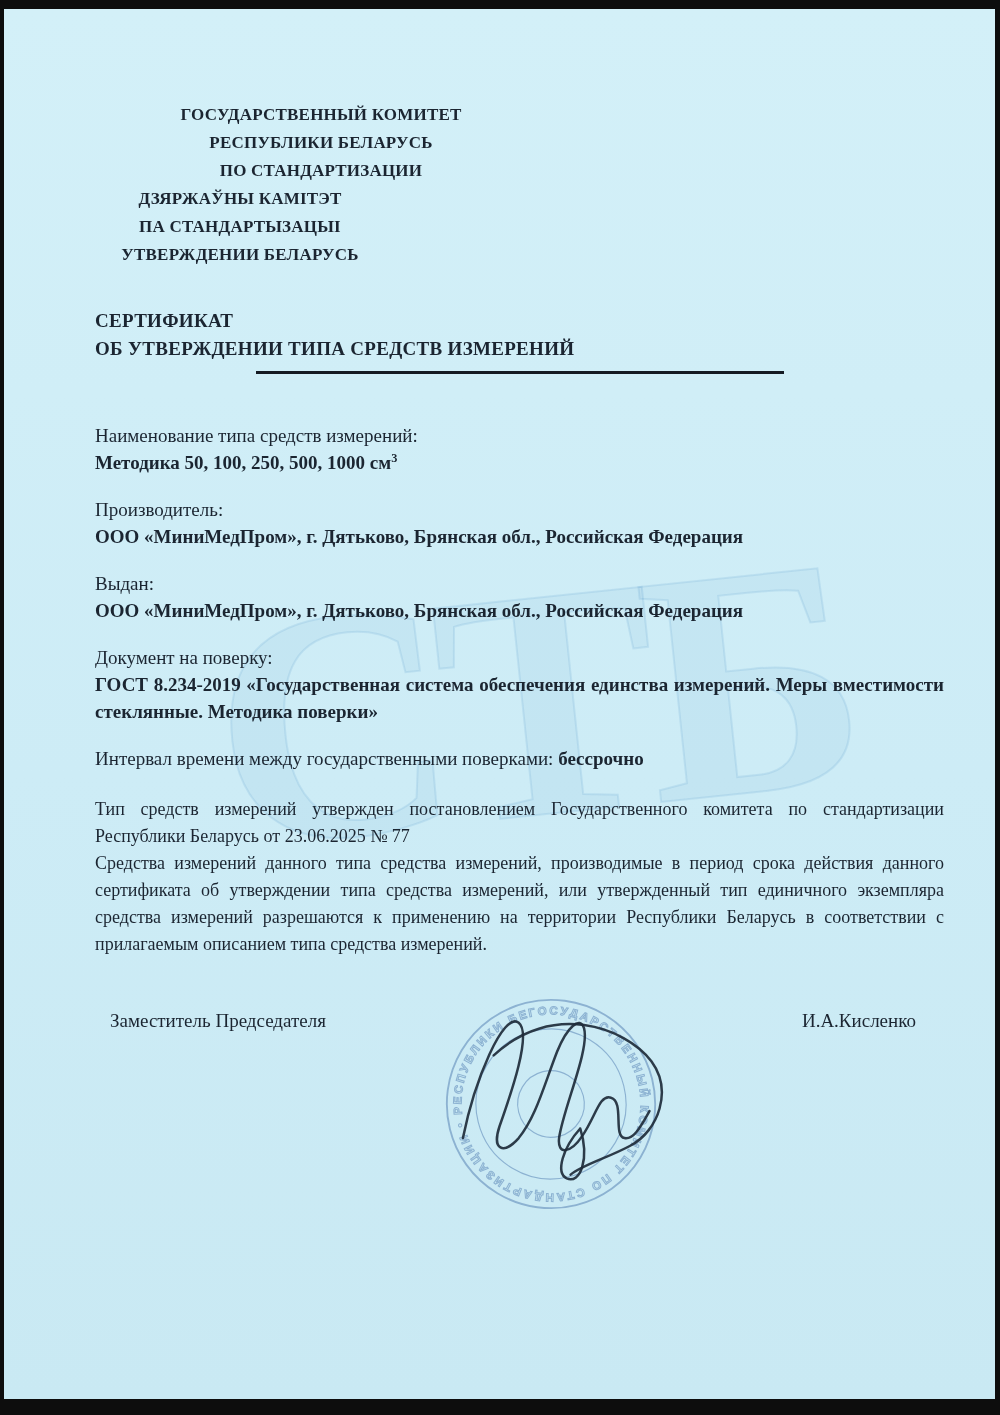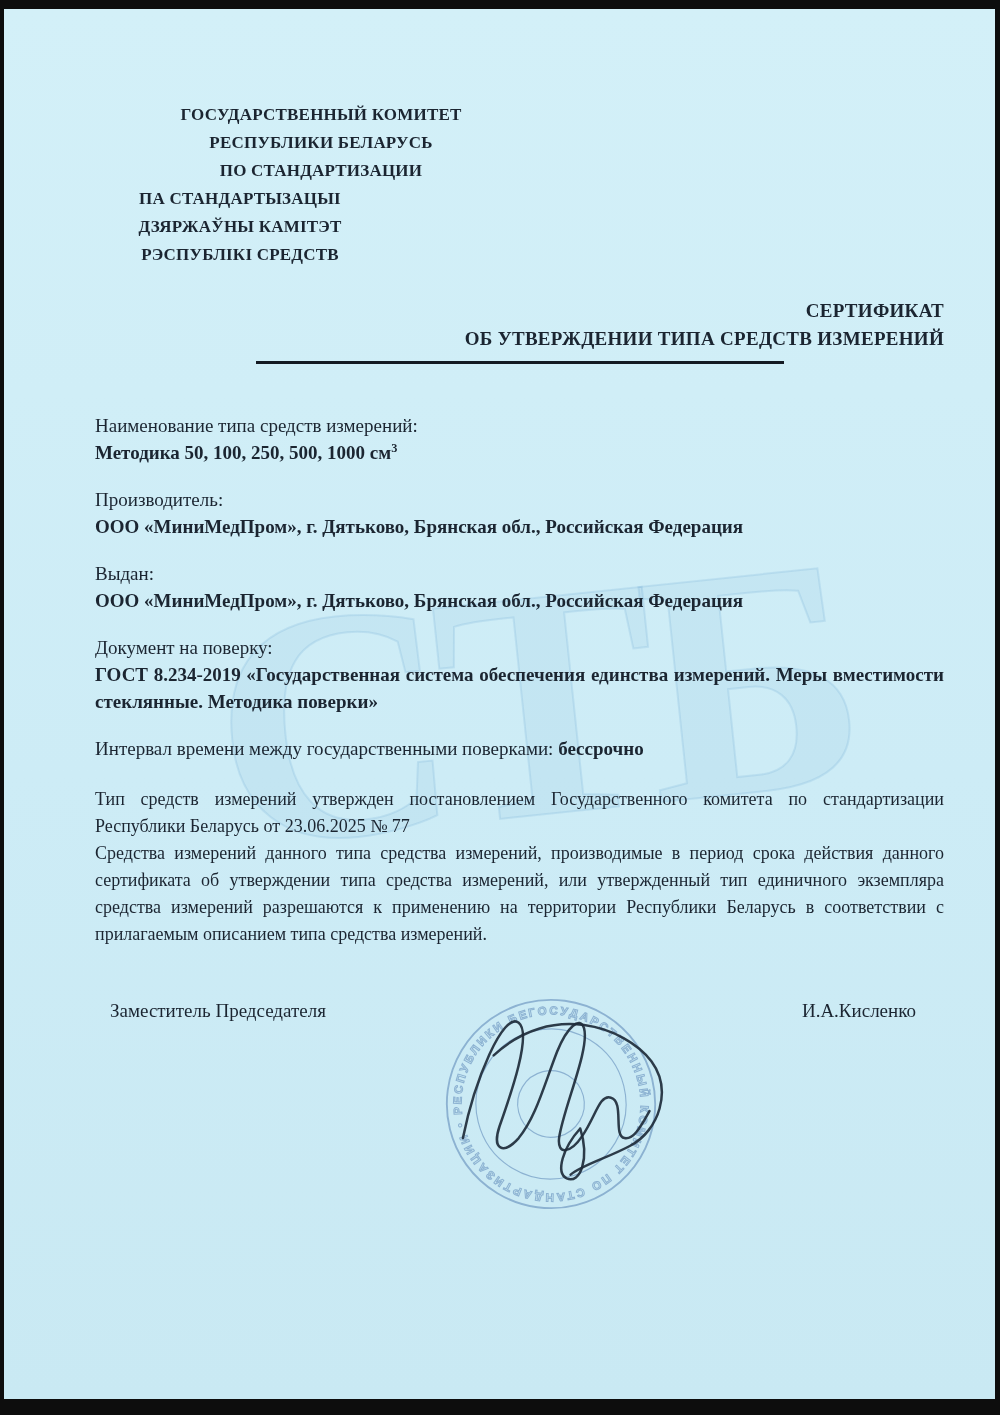--- a/index.html
+++ b/index.html
@@ -23,21 +23,21 @@
     transform:rotate(-6deg); pointer-events:none; line-height:1;
   }
 
   
   .header { display:flex; justify-content:space-between; margin-top:92px;flex-direction:column; }
   .hcol { font-weight:bold; font-size:17px; line-height:28px; text-align:center; letter-spacing:0.2px; }
   .hcol.ru { width:340px; margin-left:56px; }
   .hcol.by { width:290px; margin-right:76px; }
 
   
-  .title { margin-top:28px; text-align:right; font-weight:bold; font-size:19px; line-height:28px; letter-spacing:0.3px; }
+  .title { margin-top:38px; text-align:left; font-weight:bold; font-size:19px; line-height:28px; letter-spacing:0.3px; }
   .title-rule { width:528px; height:3px; background:#141a22; margin:8px auto 0; }
 
   
   .cert-row { display:flex; align-items:flex-start; margin-top:34px; padding-left:178px; }
   .logo { width:58px; height:82px; flex:0 0 auto; }
   .cert-meta { margin-left:54px; font-size:21px; line-height:40px; padding-top:2px; }
 
   
   .field { margin-top:20px; font-size:19px; line-height:27px; }
   .field.first { margin-top:48px; }
@@ -73,23 +73,23 @@
 
     <div class="content">
 
       <div class="header">
         <div class="hcol ru">
           <div>ГОСУДАРСТВЕННЫЙ КОМИТЕТ</div>
           <div>РЕСПУБЛИКИ БЕЛАРУСЬ</div>
           <div>ПО СТАНДАРТИЗАЦИИ</div>
         </div>
         <div class="hcol by">
+          <div>ДЗЯРЖАЎНЫ КАМІТЭТ</div>
           <div>ПА СТАНДАРТЫЗАЦЫІ</div>
-          <div>ДЗЯРЖАЎНЫ КАМІТЭТ</div>
-          <div>РЭСПУБЛІКІ СРЕДСТВ</div>
+          <div>УТВЕРЖДЕНИИ БЕЛАРУСЬ</div>
         </div>
       </div>
 
       <div class="title">
         <div>СЕРТИФИКАТ</div>
         <div>ОБ УТВЕРЖДЕНИИ ТИПА СРЕДСТВ ИЗМЕРЕНИЙ</div>
         <div class="title-rule"></div>
       </div>
 
 

